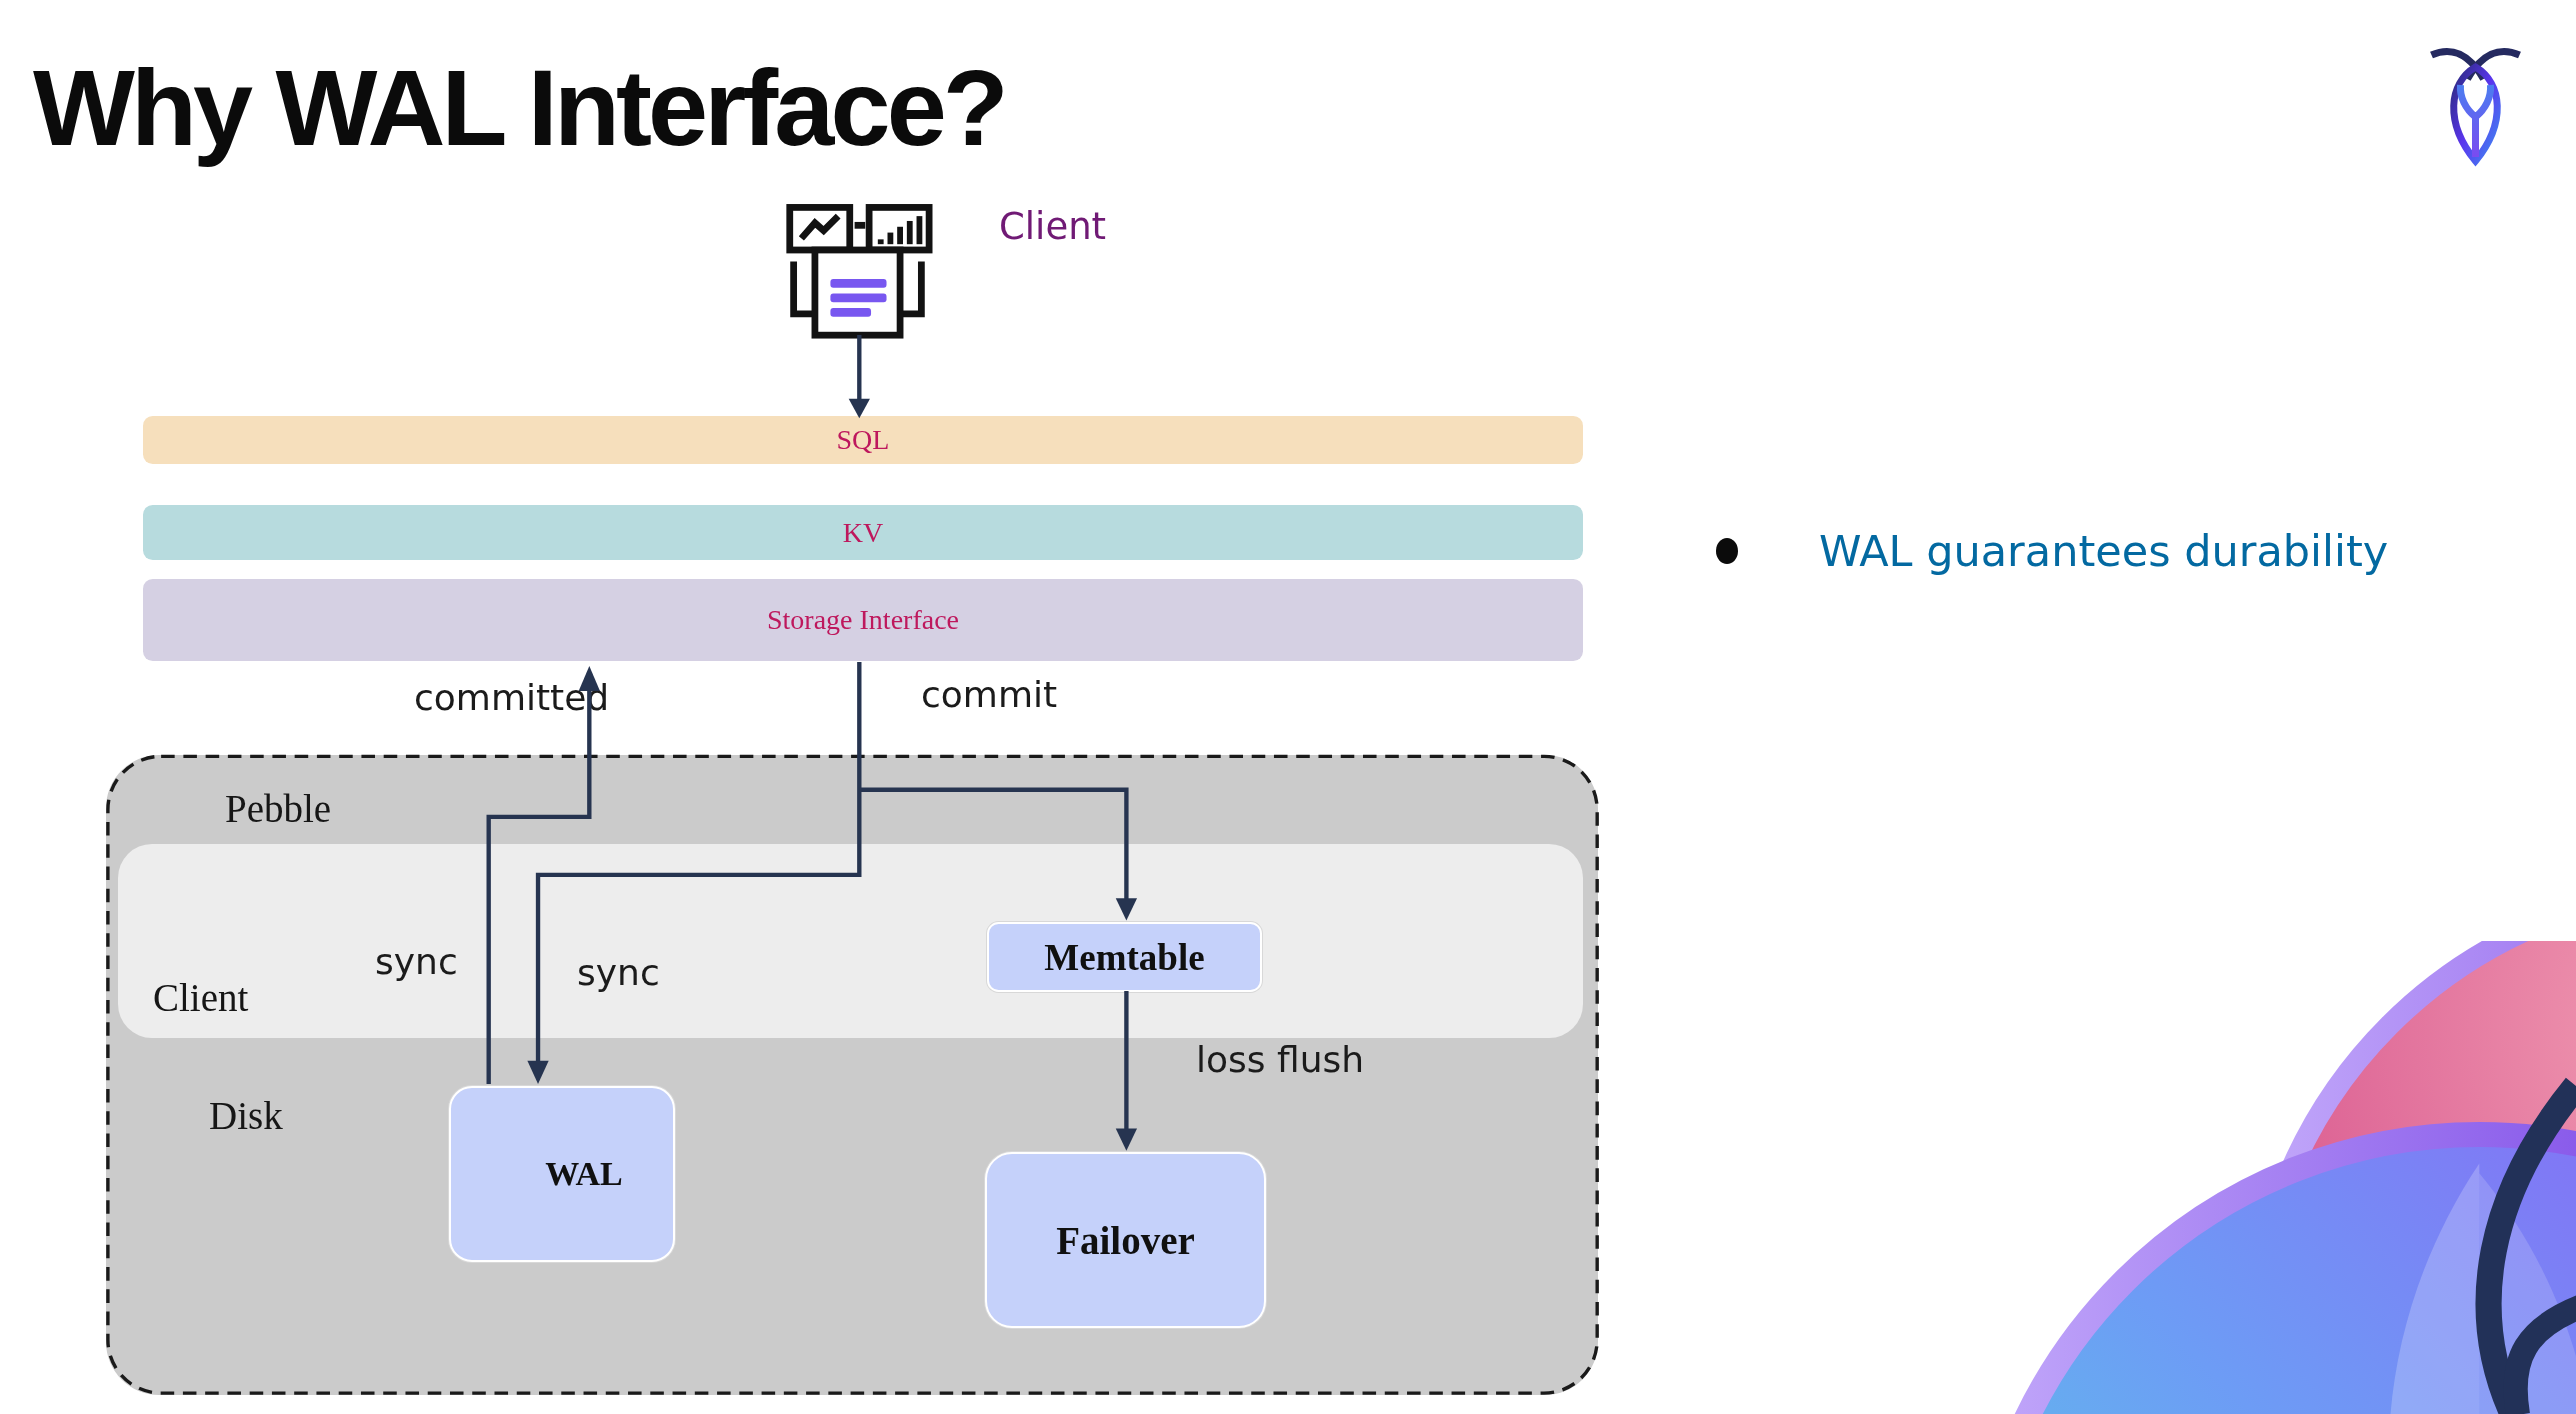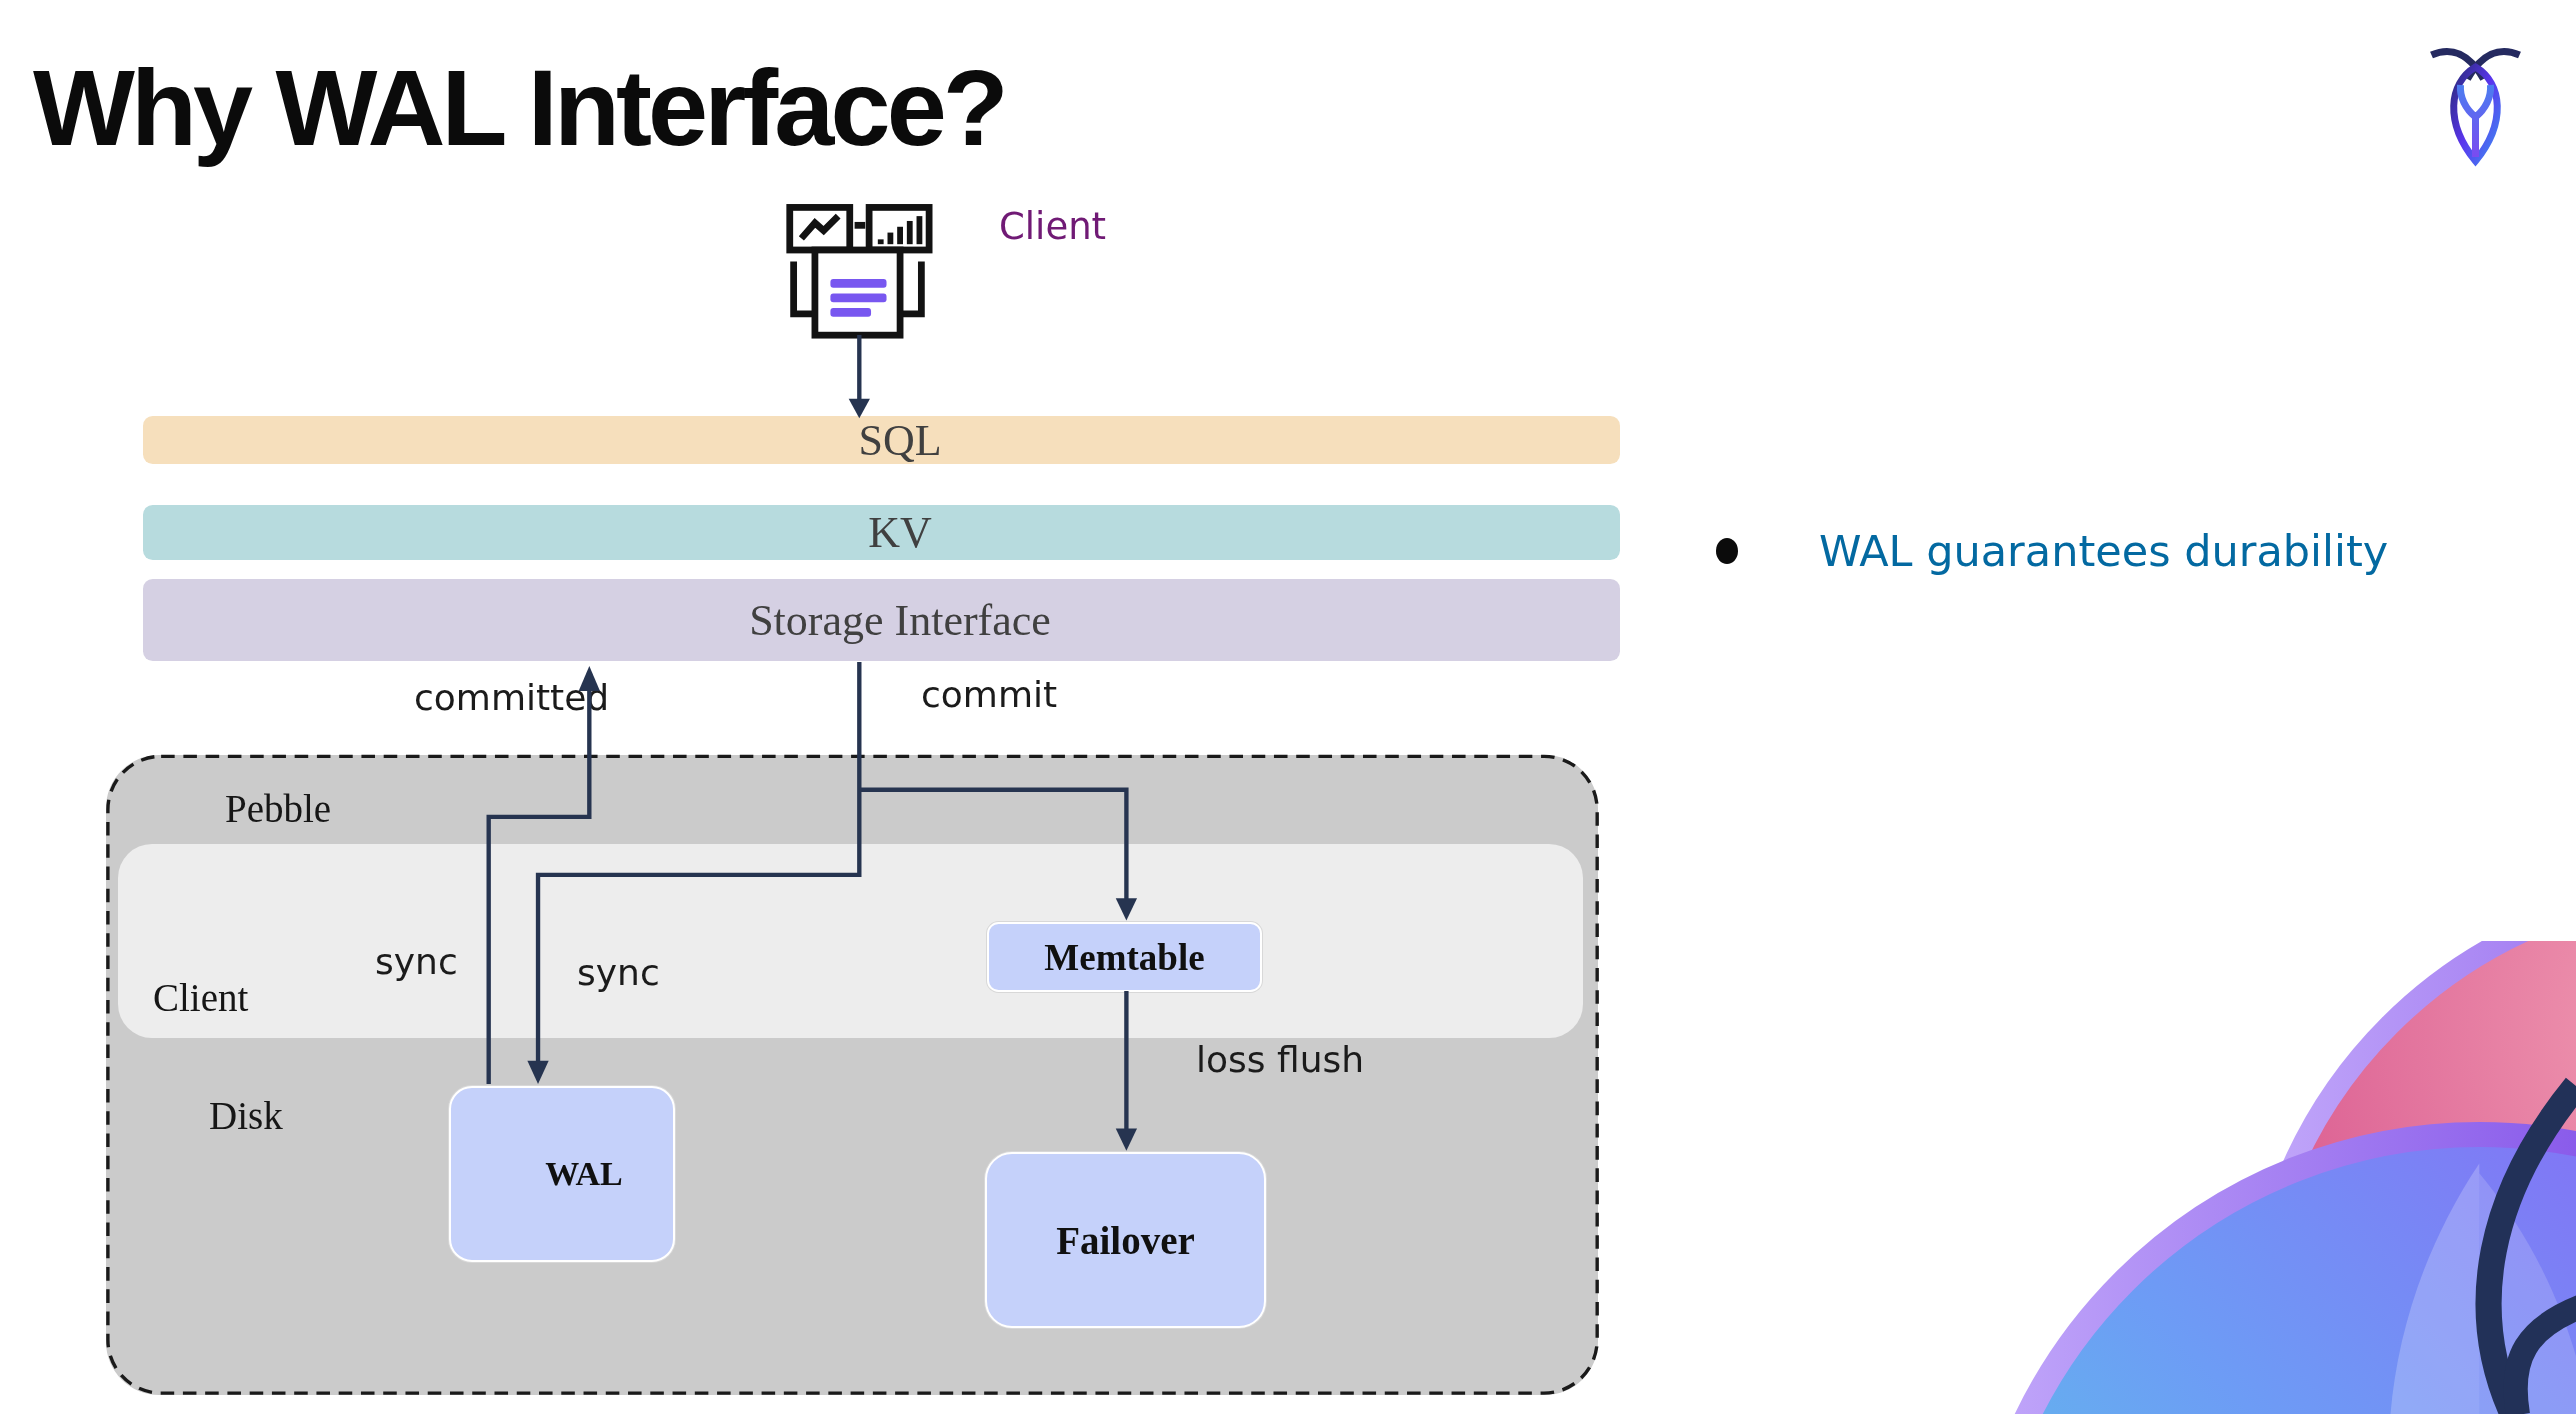--- a/index.html
+++ b/index.html
@@ -15,21 +15,21 @@
     font-size:108px;font-weight:800;letter-spacing:-3.9px;color:#0b0b0b;white-space:nowrap;
   }
 
   
   #client-label{left:999px;top:205px;font-size:37px;color:#701a75;}
 
   
   .layer{
     left:143px;width:1440px;border-radius:9.7px;
     display:flex;align-items:center;justify-content:center;
-    font-family:"Liberation Serif","DejaVu Serif",serif;font-size:44px;color:#404040;padding-left:37px;
+    font-family:"Liberation Serif","DejaVu Serif",serif;font-size:28px;color:#be185d;
   }
   #bar-sql{top:416px;height:48px;background:#f6dfbc;}
   #bar-kv{top:505px;height:55px;background:#b7dbde;}
   #bar-storage{top:579px;height:82px;background:#d5d0e3;}
 
   
   #pebble{left:106px;top:755px;width:1492px;height:640px;background:#cbcbcb;border-radius:53px;}
   #memory-region{left:118px;top:844px;width:1465px;height:194px;background:#ededed;border-radius:34px;}
   .region-label{
     font-family:"Liberation Serif","DejaVu Serif",serif;font-size:39px;color:#161616;

